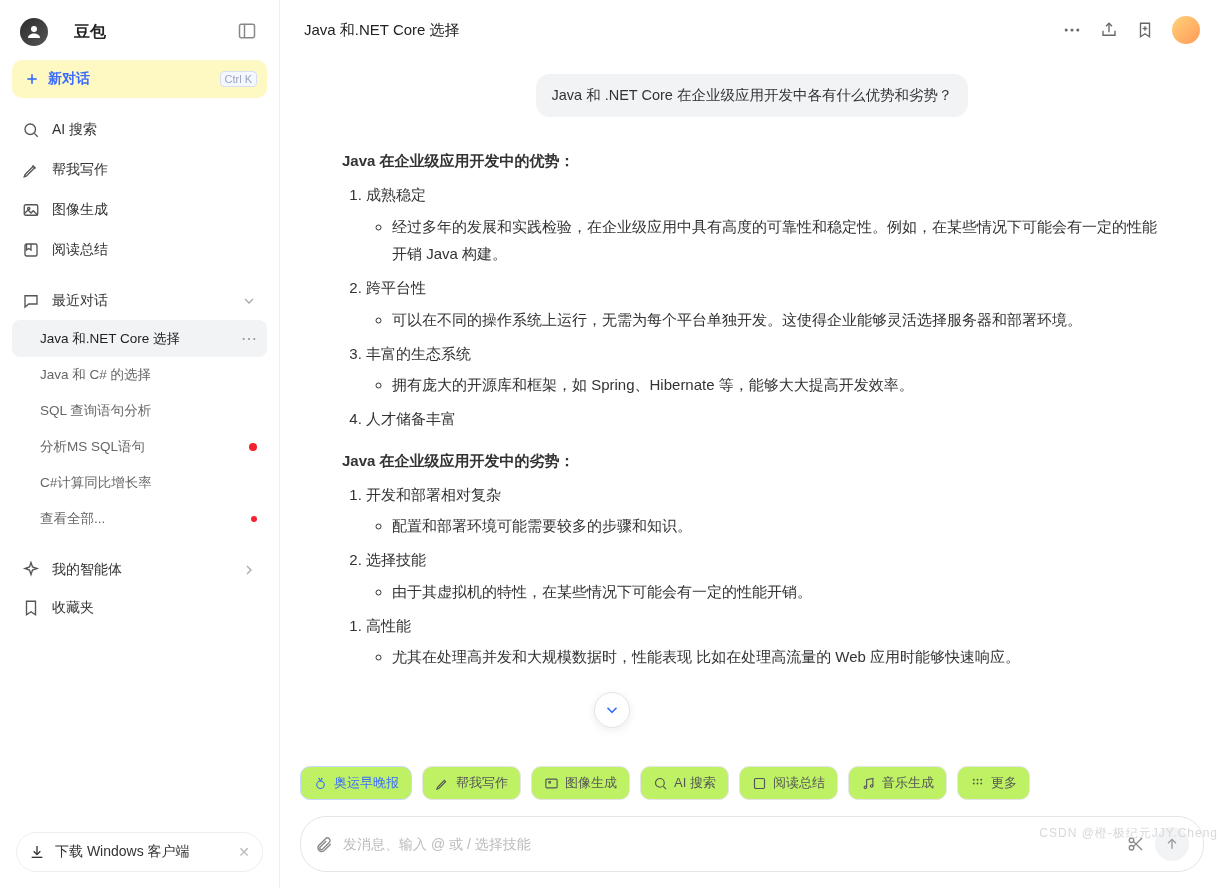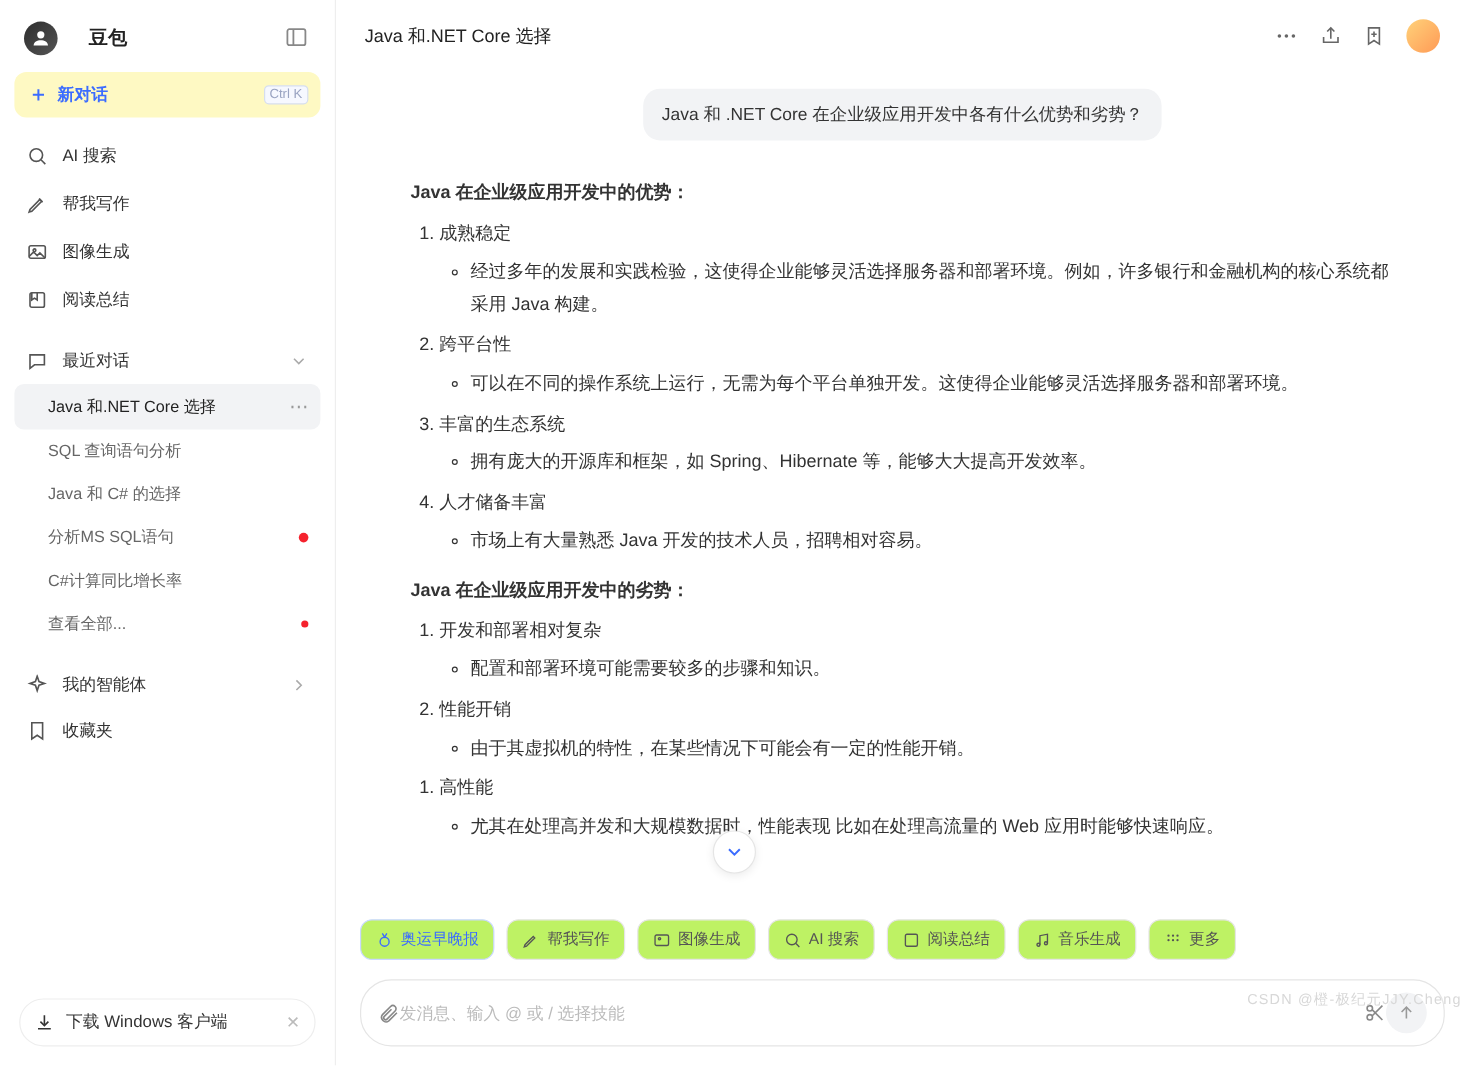--- a/index.html
+++ b/index.html
@@ -56,21 +56,21 @@
 .assistant ul>li { margin:4px 0; color:#333; }
 
 .scroll-down { position:absolute; left:50%; transform:translateX(-50%); bottom:160px; width:36px; height:36px; border-radius:50%; background:#fff; border:1px solid #e5e5e5; display:flex; align-items:center; justify-content:center; color:#3b6cff; box-shadow:0 2px 8px rgba(0,0,0,0.08); cursor:pointer; }
 
 
 .chips-row { display:flex; gap:10px; padding:6px 20px; flex-wrap:wrap; }
 .chip { display:flex; align-items:center; gap:6px; border:1px solid #e5e5e5; border-radius:10px; padding:7px 12px; font-size:13px; color:#555; cursor:pointer; background:#bef264; }
 .chip.primary { border-color:#c9d8ff; color:#3b6cff; }
 .chip .ci { width:15px; height:15px; }
 
-.input-row { display:flex; align-items:center; margin:10px 20px 16px 20px; border:1px solid #e5e5e5; border-radius:26px; padding:10px 14px; }
+.input-row { display:flex; align-items:center; gap:10px; margin:10px 20px 16px 20px; border:1px solid #e5e5e5; border-radius:26px; padding:10px 14px; }
 .attach { color:#888; cursor:pointer; }
 .msg-input { flex:1; border:none; outline:none; font-size:14px; color:#333; }
 .msg-input::placeholder { color:#bbb; }
 .cut-ic { color:#888; cursor:pointer; }
 .send-btn { width:34px; height:34px; border-radius:50%; background:#f2f3f5; border:none; display:flex; align-items:center; justify-content:center; color:#999; cursor:pointer; }
 
 .watermark { position:absolute; right:6px; bottom:46px; color:#d8d8d8; font-size:12px; letter-spacing:1px; pointer-events:none; }
 
 svg { display:block; }
 </style>
@@ -148,24 +148,24 @@
         <polyline points="6 9 12 15 18 9"></polyline>
       </svg>
   </div>
 
   <div class="conv-list">
     <div class="conv-item active">
       <span>Java 和.NET Core 选择</span>
       <span class="dots">⋯</span>
     </div>
     <div class="conv-item">
+      <span>Java 和 C# 的选择</span>
+    </div>
+    <div class="conv-item">
       <span>SQL 查询语句分析</span>
-    </div>
-    <div class="conv-item">
-      <span>Java 和 C# 的选择</span>
     </div>
     <div class="conv-item">
       <span>分析MS SQL语句</span>
       <span class="red-dot"></span>
     </div>
     <div class="conv-item">
       <span>C#计算同比增长率</span>
     </div>
     <div class="conv-item">
       <span>查看全部...</span>
@@ -238,38 +238,36 @@
 
   <div class="content">
     <div class="user-msg-row">
       <div class="user-bubble">Java 和 .NET Core 在企业级应用开发中各有什么优势和劣势？</div>
     </div>
 
     <div class="assistant">
       <h3>Java 在企业级应用开发中的优势：</h3>
       <ol>
         <li><span>成熟稳定</span><ul>
-              <li>经过多年的发展和实践检验，这使得企业能够灵活选择服务器和部署环境。例如，许多银行和金融机构的核心系统都采用 Java 构建。</li>
+              <li>经过多年的发展和实践检验，在企业级应用中具有高度的可靠性和稳定性。例如，在某些情况下可能会有一定的性能开销 Java 构建。</li>
             </ul></li>
         <li><span>跨平台性</span><ul>
               <li>可以在不同的操作系统上运行，无需为每个平台单独开发。这使得企业能够灵活选择服务器和部署环境。</li>
             </ul></li>
         <li><span>丰富的生态系统</span><ul>
               <li>拥有庞大的开源库和框架，如 Spring、Hibernate 等，能够大大提高开发效率。</li>
             </ul></li>
-        <li><span>人才储备丰富</span><ul>
-              <li>市场上有大量熟悉 Java 开发的技术人员，招聘相对容易。</li>
-            </ul></li>
+        <li><span>人才储备丰富</span></li>
       </ol>
       <h3>Java 在企业级应用开发中的劣势：</h3>
       <ol>
         <li><span>开发和部署相对复杂</span><ul>
               <li>配置和部署环境可能需要较多的步骤和知识。</li>
             </ul></li>
-        <li><span>性能开销</span><ul>
+        <li><span>选择技能</span><ul>
               <li>由于其虚拟机的特性，在某些情况下可能会有一定的性能开销。</li>
             </ul></li>
       </ol>
       <ol>
         <li><span>高性能</span><ul>
               <li>尤其在处理高并发和大规模数据时，性能表现           比如在处理高流量的 Web 应用时能够快速响应。</li>
             </ul></li>
       </ol>
     </div>
   </div>

